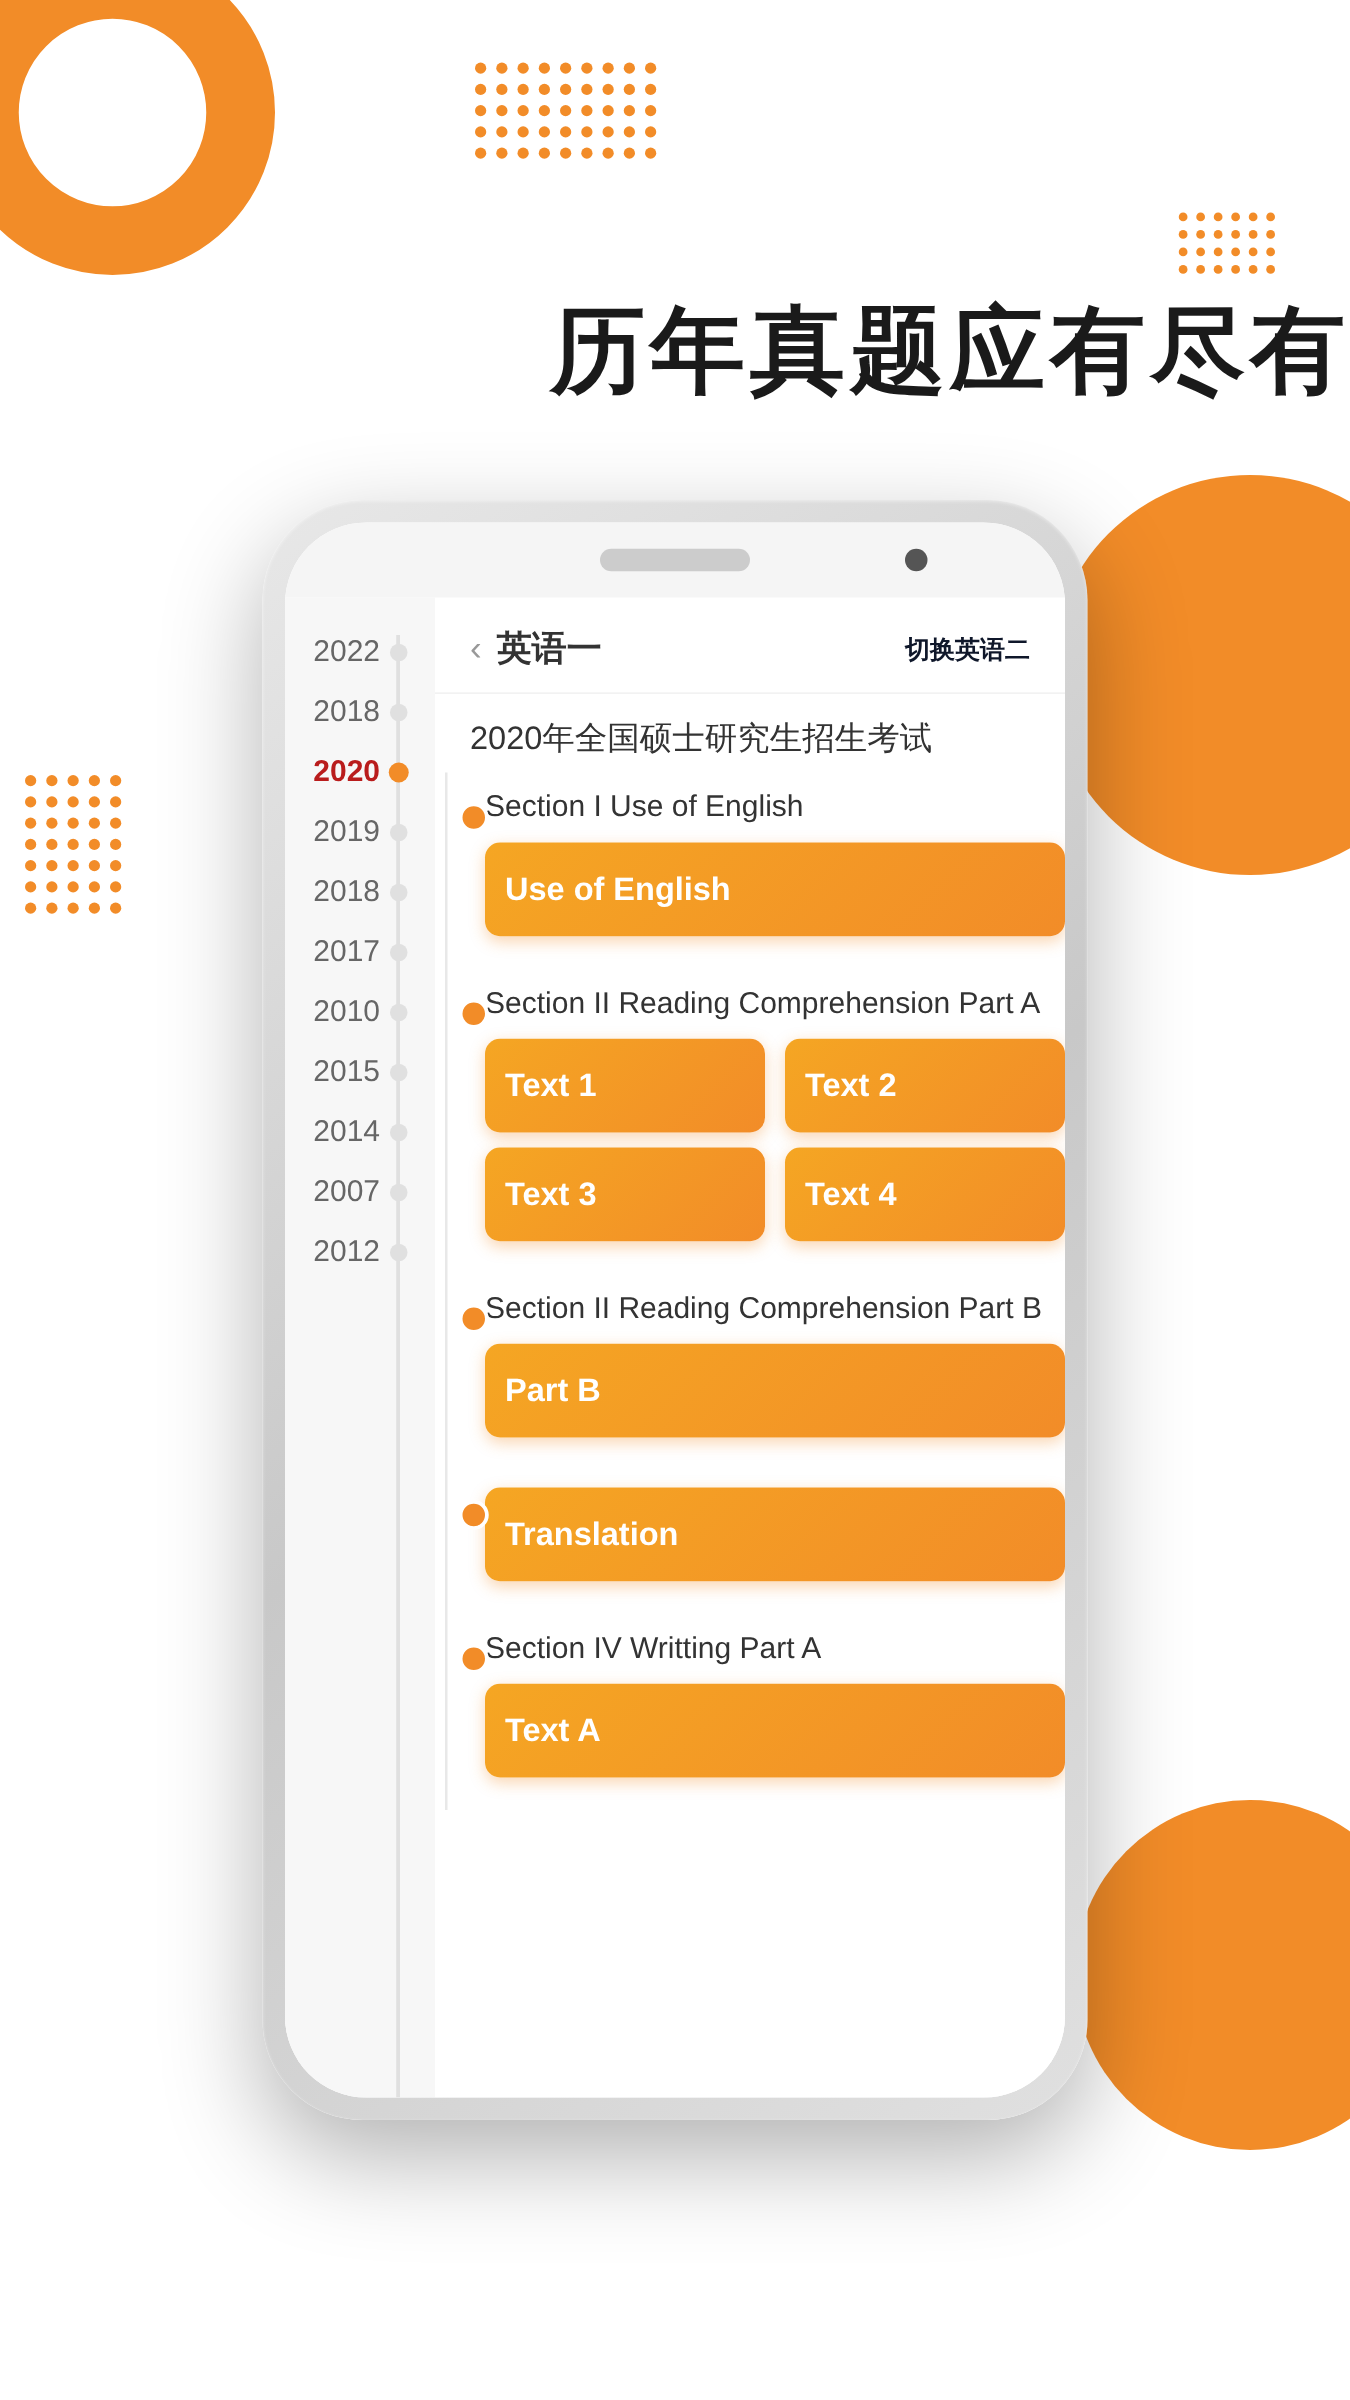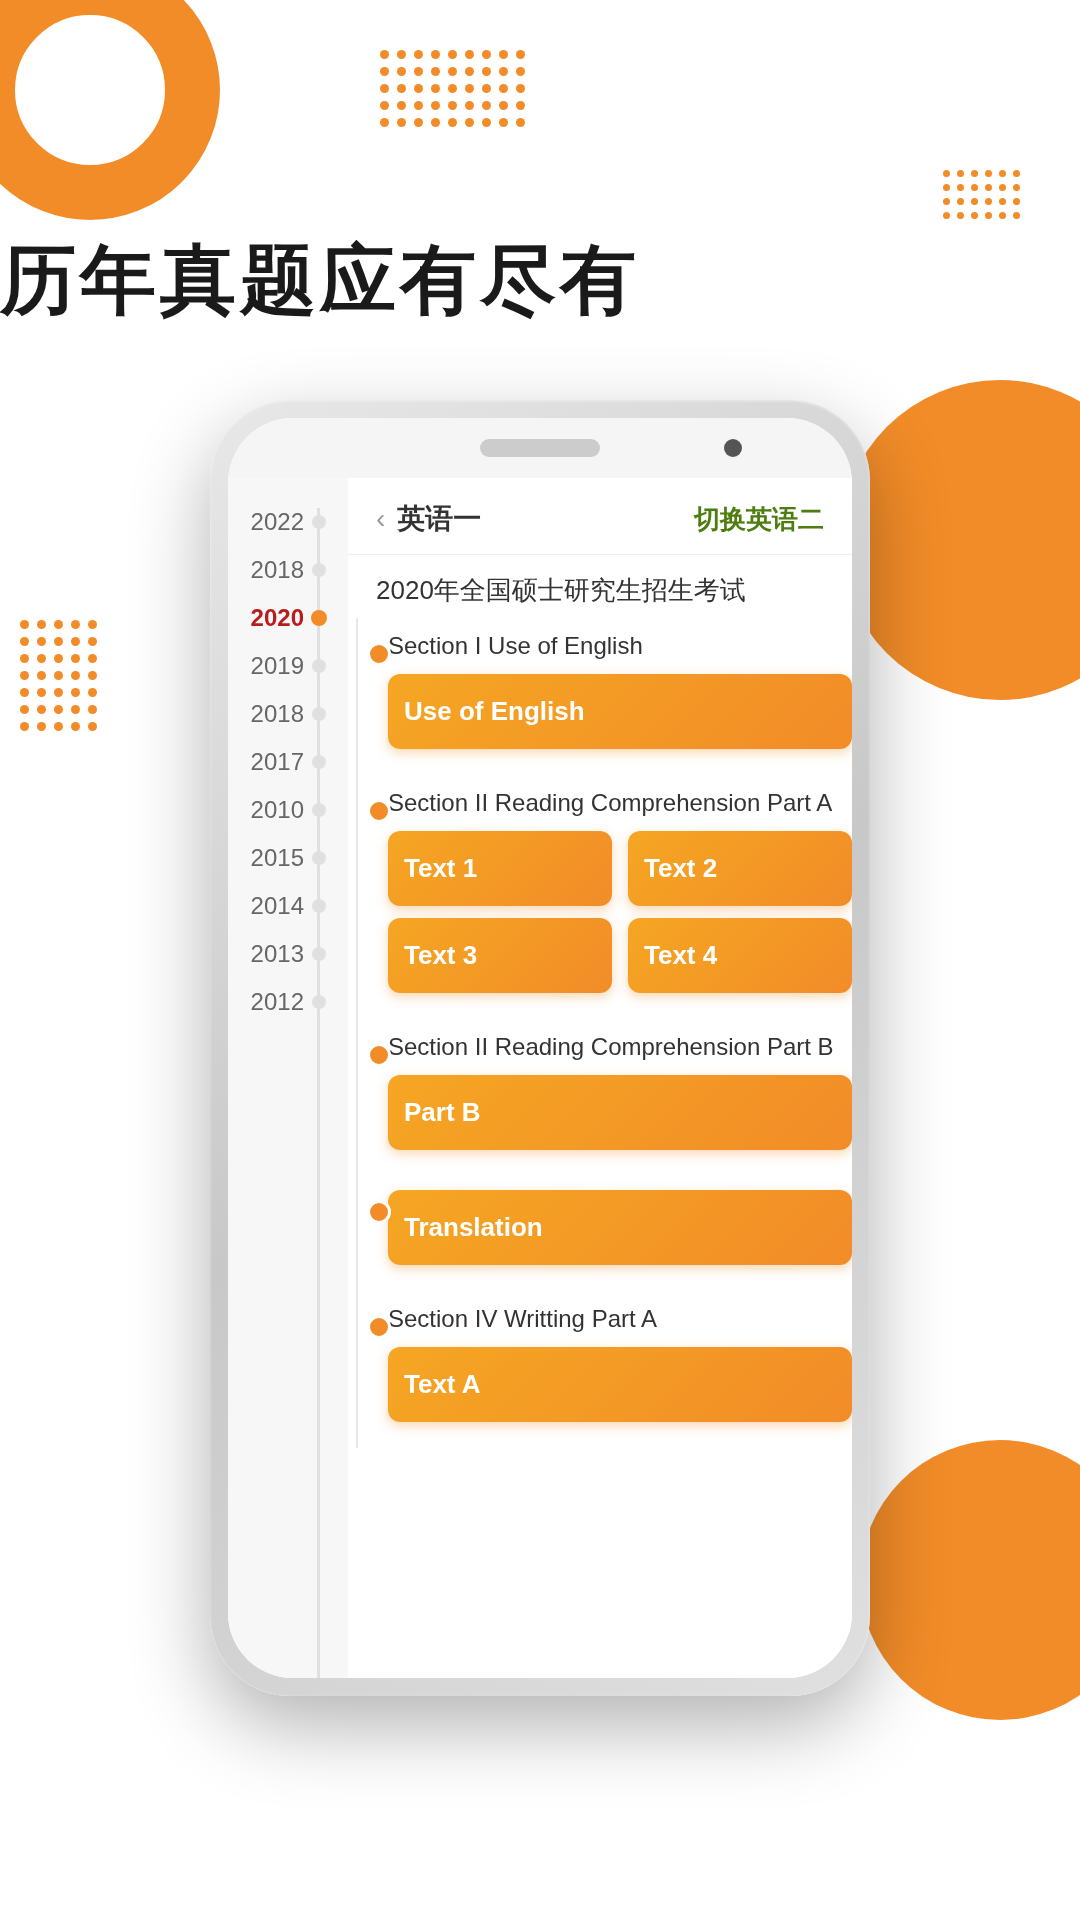--- a/index.html
+++ b/index.html
@@ -76,21 +76,21 @@
       border-radius: 50%;
       background: #f28c28;
     }
 
     
     .main-title {
       position: absolute;
       top: 230px;
       left: 0;
       width: 100%;
-      text-align: left;
+      text-align: right;
       font-size: 76px;
       font-weight: 900;
       color: #1a1a1a;
       letter-spacing: 4px;
       z-index: 1;
     }
 
     
     .phone-container {
       position: absolute;
@@ -223,22 +223,22 @@
       font-size: 28px;
       cursor: pointer;
     }
     .header-title-cn {
       font-size: 28px;
       color: #333;
       font-weight: 600;
     }
     .header-switch {
       margin-left: auto;
-      color: #4d7c0f;
-      font-size: 26px;
+      color: #0f172a;
+      font-size: 20px;
       font-weight: 600;
     }
     .exam-title {
       padding: 18px 28px 10px;
       font-size: 26px;
       color: #333;
       font-weight: 500;
     }
     .section-label {
       font-size: 24px;
@@ -438,21 +438,21 @@
         <div class="year-sidebar" id="year-sidebar">
         <div class="year-item">2022</div>
             <div class="year-item">2018</div>
             <div class="year-item active">2020</div>
             <div class="year-item">2019</div>
             <div class="year-item">2018</div>
             <div class="year-item">2017</div>
             <div class="year-item">2010</div>
             <div class="year-item">2015</div>
             <div class="year-item">2014</div>
-            <div class="year-item">2013</div>
+            <div class="year-item">2007</div>
             <div class="year-item">2012</div>
           </div>
 
         <div class="content-area">
 
           <div class="content-header">
             <span class="back-btn">‹</span>
             <span class="header-title-cn">英语一</span>
             <span class="header-switch">切换英语二</span>
           </div>

